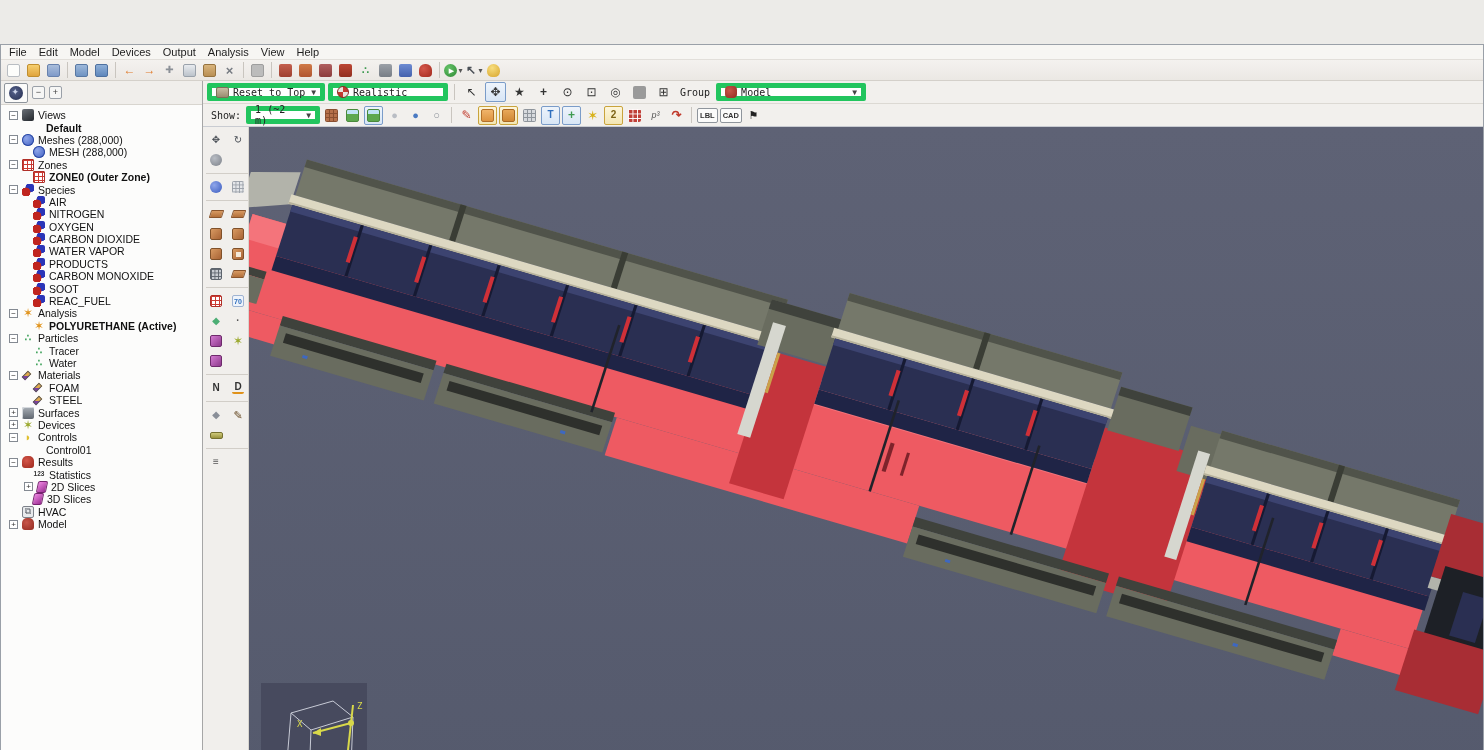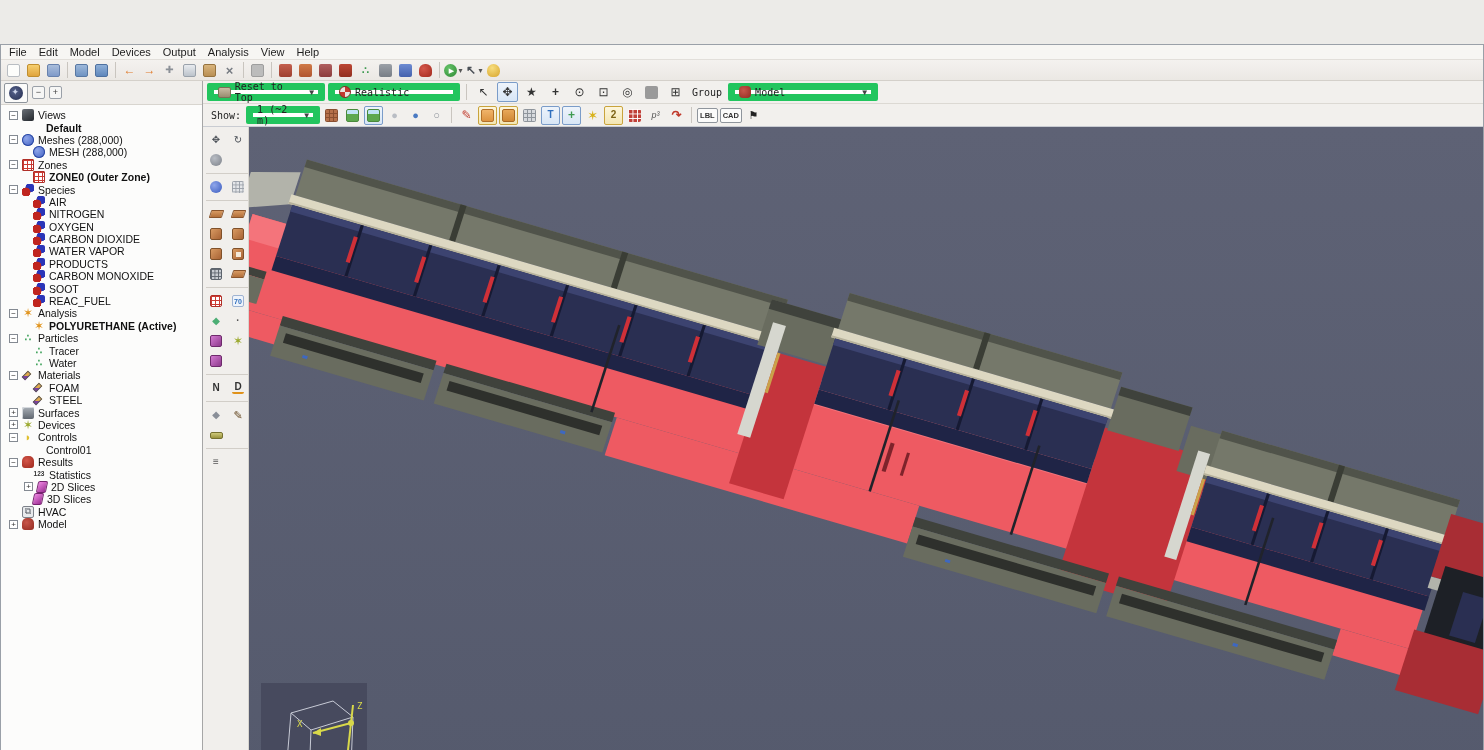--- a/index.html
+++ b/index.html
@@ -81,21 +81,21 @@
   .ti-stats { font-size:6.5px; color:#333; letter-spacing:0; font-weight:bold; }
   .ti-slice { background:linear-gradient(135deg,#ef86e2,#9b2f93); transform:skewX(-12deg); width:10px; border:1px solid #76226f; }
   .ti-hvac { border:1px solid #7d828a; background:#e8eaec; position:relative; }
   .ti-hvac::before { content:"⧉"; font-size:9px; color:#5a6068; }
   .ti-model { background:radial-gradient(circle at 38% 38%, #c8564a, #922a20); border-radius:5px 5px 3px 3px; }
 
   
   .right-col { flex:1; display:flex; flex-direction:column; min-width:0; }
   .toolbar2 { height:23px; background:#f2f0ed; border-bottom:1px solid #dcd9d3; display:flex; align-items:center; gap:3px; padding-left:4px; font-size:11px; }
   .toolbar3 { height:23px; background:#f2f0ed; border-bottom:1px solid #c9ccd2; display:flex; align-items:center; gap:2px; padding-left:5px; }
-  .combo { height:18px; background:#fff; border:7px solid #22c55e; border-radius:2px; display:flex; align-items:center; gap:4px; padding:0 4px; font-family:"DejaVu Sans Mono", monospace; font-size:10px; color:#222; }
+  .combo { height:18px; background:#fff; border:5px solid #22c55e; border-radius:2px; display:flex; align-items:center; gap:4px; padding:0 4px; font-family:"DejaVu Sans Mono", monospace; font-size:10px; color:#222; }
   .combo .dd { margin-left:auto; font-size:8px; color:#444; }
   .combo-cam { width:13px; height:11px; background:linear-gradient(#cabda5,#9a8c70); border:1px solid #7c7057; border-radius:2px; }
   .combo-real { width:12px; height:12px; border-radius:50%; background:conic-gradient(#c23a30 0 25%, #e9e6e1 0 50%, #c23a30 0 75%, #e9e6e1 0); border:1px solid #8a2a22; }
   .combo-model { width:12px; height:12px; background:radial-gradient(circle at 38% 38%, #c8564a, #922a20); border-radius:4px; }
   .navbtn { width:21px; height:20px; display:flex; align-items:center; justify-content:center; font-size:12px; color:#333; border:1px solid transparent; border-radius:2px; }
   .navbtn.pressed { border:1px solid #7a9cc9; background:linear-gradient(#eef4fb,#d8e6f6); }
   .lab { font-family:"DejaVu Sans Mono", monospace; font-size:10px; color:#222; margin:0 3px; }
   .sbtn { min-width:19px; height:19px; display:flex; align-items:center; justify-content:center; border:1px solid transparent; border-radius:2px; }
   .sbtn.pressed { border:1px solid #c9a43c; background:linear-gradient(#fdf6dc,#f3e6b4); }
   .sbtn.pressedb { border:1px solid #7a9cc9; background:linear-gradient(#eef4fb,#d8e6f6); }
@@ -441,21 +441,21 @@
     </div>
 
     <div class="right-col">
 
       <div class="toolbar2">
         <span class="combo" style="width:118px;">
           <span class="combo-cam"></span>
           <span>Reset to Top</span>
             <span class="dd">▼</span>
         </span>
-        <span class="combo" style="width:132px;">
+        <span class="combo" style="width:120px;">
           <span class="combo-real"></span>
           <span>Realistic</span>
         </span>
         <span class="tsep"></span>
         <span class="navbtn">↖</span>
         <span class="navbtn pressed">✥</span>
         <span class="navbtn">★</span>
         <span class="navbtn" style="font-weight:bold;">+</span>
         <span class="navbtn">⊙</span>
         <span class="navbtn">⊡</span>

